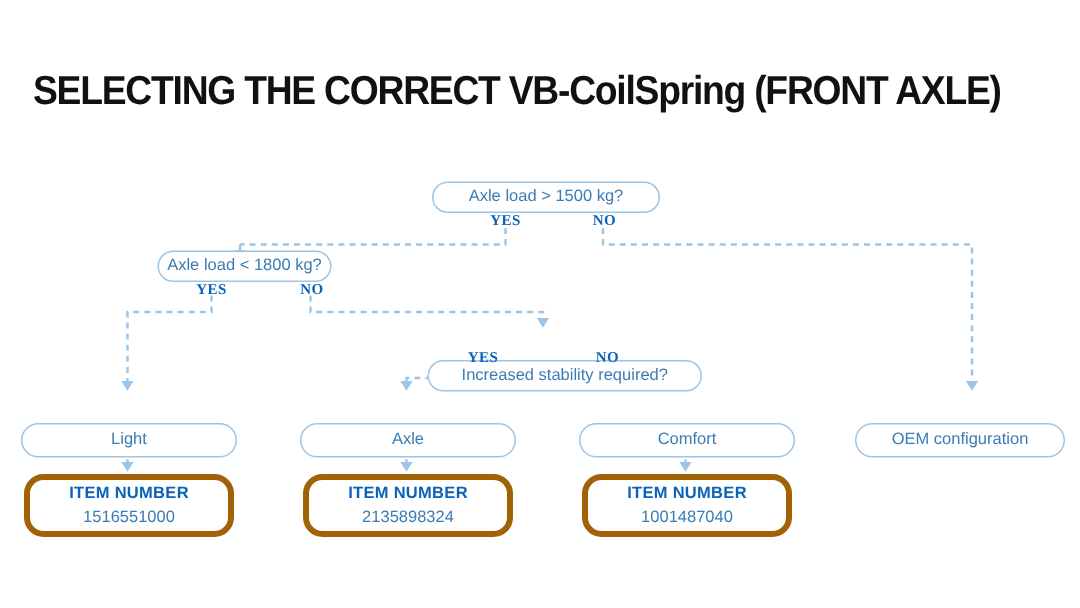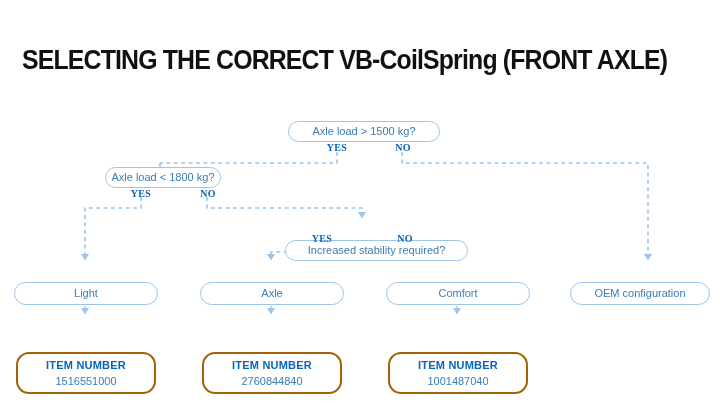--- a/index.html
+++ b/index.html
@@ -61,27 +61,26 @@
   .decision {
     height: 21px;
     border-radius: 11px;
   }
   .result {
     height: 23px;
     border-radius: 12px;
     margin-top: 21px;
   }
   .itembox {
-    border: 2px solid #a16207;
+    border: 4px solid #a16207;
     border-radius: 13px;
     height: 42px;
     flex-direction: column;
     justify-content: center;
     gap: 5px;
-    margin-top: 36px;
   }
   .itembox .it-label {
     font-weight: bold;
     font-size: 11px;
     line-height: 11px;
     color: #0a63ba;
     letter-spacing: 0.2px;
   }
   .itembox .it-value {
     font-size: 11px;
@@ -168,20 +167,20 @@
   <div class="node result" style="left:570px; top:261px; width:140px;">
     <span>OEM configuration</span>
   </div>
 
   <div class="node itembox" style="left:16px; top:316px; width:140px;">
     <span class="it-label">ITEM NUMBER</span>
     <span class="it-value">1516551000</span>
   </div>
   <div class="node itembox" style="left:202px; top:316px; width:140px;">
     <span class="it-label">ITEM NUMBER</span>
-    <span class="it-value">2760844840</span>
+    <span class="it-value">2135898324</span>
   </div>
   <div class="node itembox" style="left:388px; top:316px; width:140px;">
     <span class="it-label">ITEM NUMBER</span>
     <span class="it-value">1001487040</span>
   </div>
 
 </div>
 
 </body></html>

